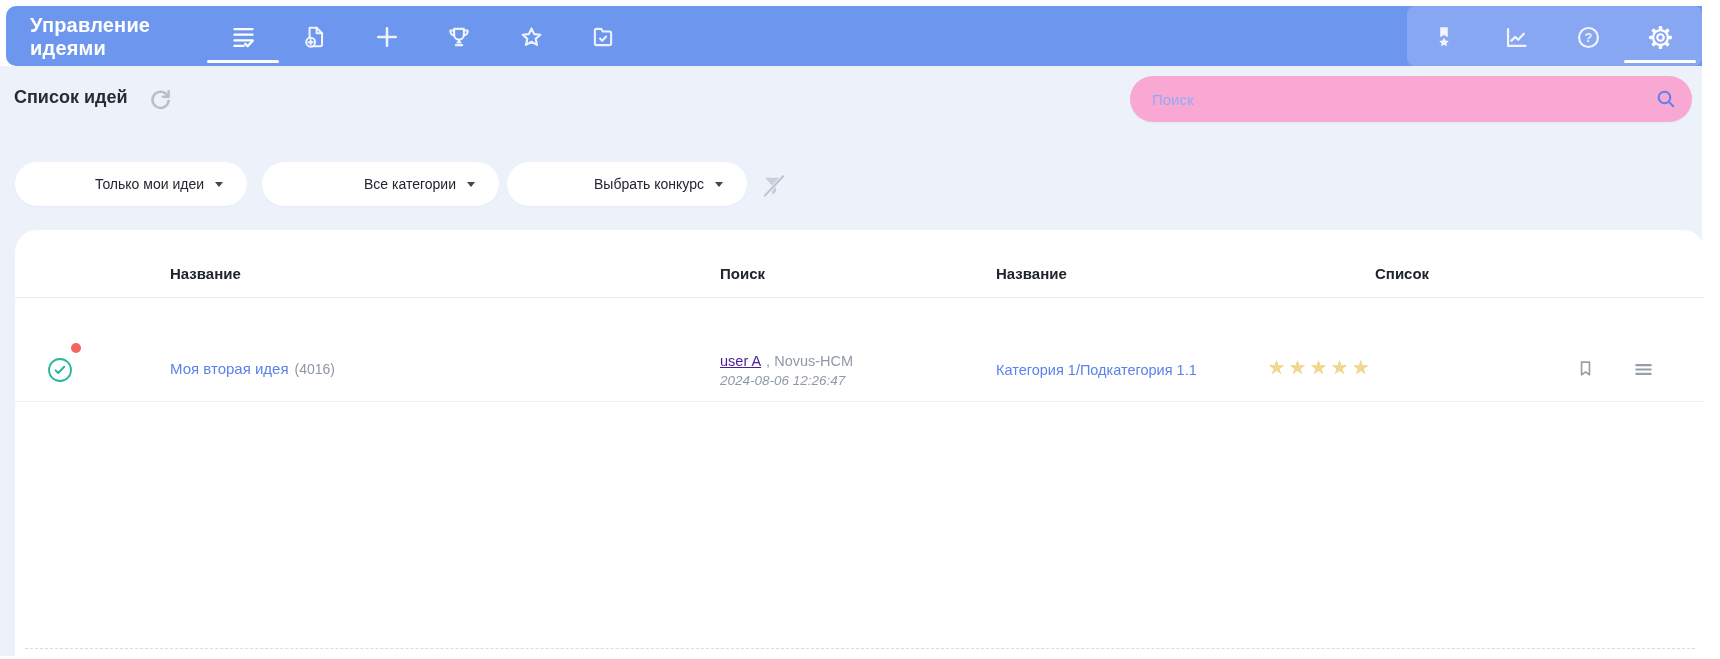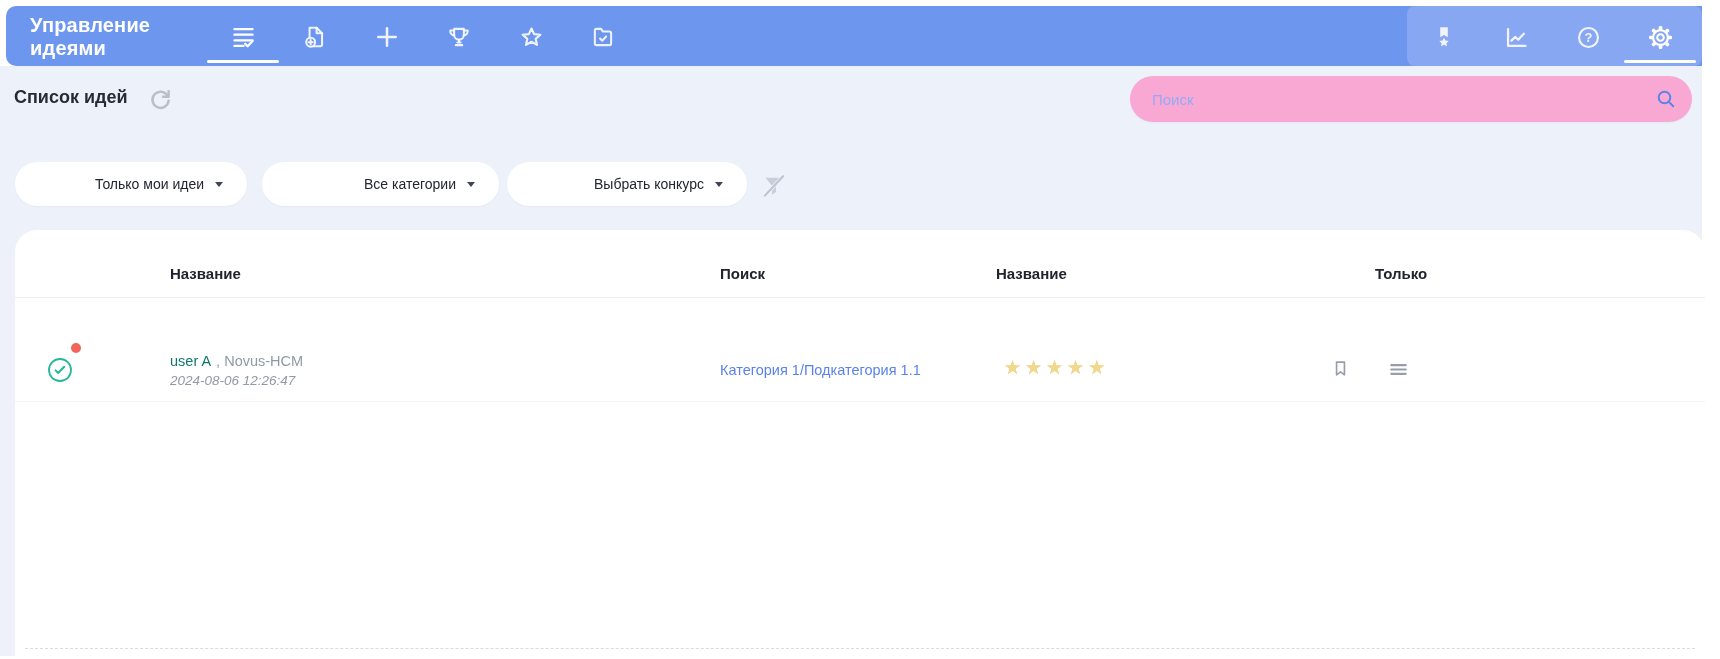--- a/index.html
+++ b/index.html
@@ -44,21 +44,21 @@
   .thead { height:48px; align-items:center; border-bottom:1px solid #ececf2; font-size:15px; font-weight:bold; color:#20242d; }
   .th-rating { padding-left:115px; }
   .idea-row { position:relative; height:84px; border-bottom:1px solid #f2f2f6; align-items:start; }
   .cell-status { position:relative; height:84px; }
   .status-check { position:absolute; left:32px; top:39px; width:26px; height:26px; color:#28b79b; }
   .notif-dot { position:absolute; left:56px; top:25px; width:10px; height:10px; border-radius:50%; background:#f2655c; }
   .cell-title { padding-top:42px; font-size:15px; }
   .idea-link { color:#5b82ea; cursor:pointer; }
   .idea-code { color:#8e96a3; font-size:14px; margin-left:6px; }
   .cell-author { padding-top:33px; font-size:14.5px; line-height:20px; }
-  .author-link { color:#0f766e; cursor:pointer; }
+  .author-link { color:#4c1d95; cursor:pointer;text-decoration:underline; }
   .author-suffix { color:#9099a6; margin-left:5px; }
   .author-date { color:#9099a6; font-size:13.5px; line-height:19px;font-style:italic; }
   .cell-category { padding-top:44px; font-size:14.5px; }
   .category-link { color:#5b82ea; cursor:pointer; }
   .cell-rating { padding-top:40px; padding-left:8px; }
   .stars { font-size:19px; line-height:20px; letter-spacing:4px; color:#f0d88e; text-shadow:0 0 0 #e8c96a; cursor:pointer; }
   .cell-actions { display:flex; justify-content:flex-end; align-items:flex-start; padding-top:40px; padding-right:50px; gap:36px; }
   .icon-btn { border:none; background:transparent; padding:0; cursor:pointer; color:#969eab; }
   .bottom-dashed { position:absolute; left:10px; right:10px; bottom:10px; border-top:1px dashed #d6dbe4; }
 </style>
@@ -219,35 +219,38 @@
     </span>
   </button>
 
   <section class="table-card">
 
     <div class="grid-cols thead">
       <div></div>
       <div>Название</div>
       <div>Поиск</div>
       <div>Название</div>
-      <div class="th-rating">Только</div>
+      <div class="th-rating">Список</div>
       <div></div>
     </div>
 
     <div class="grid-cols idea-row">
       <div class="cell-status">
         <span class="status-check">
           <svg width="26" height="26" viewBox="0 0 26 26" fill="none" stroke="currentColor" stroke-linecap="round" stroke-linejoin="round">
             <circle cx="13" cy="13" r="11" stroke-width="1.8"></circle>
             <path d="m8.6 13.4 2.6 2.6 6-6.2" stroke-width="2"></path>
           </svg>
         </span>
         <span class="notif-dot"></span>
       </div>
 
+      <div class="cell-title">
+        <a class="idea-link">Моя вторая идея</a><span class="idea-code">(4016)</span>
+      </div>
 
       <div class="cell-author">
         <div>
           <a class="author-link">user A</a><span class="author-suffix">, Novus-HCM</span>
         </div>
         <div class="author-date">2024-08-06 12:26:47</div>
       </div>
 
       <div class="cell-category">
         <a class="category-link">Категория 1/Подкатегория 1.1</a>

